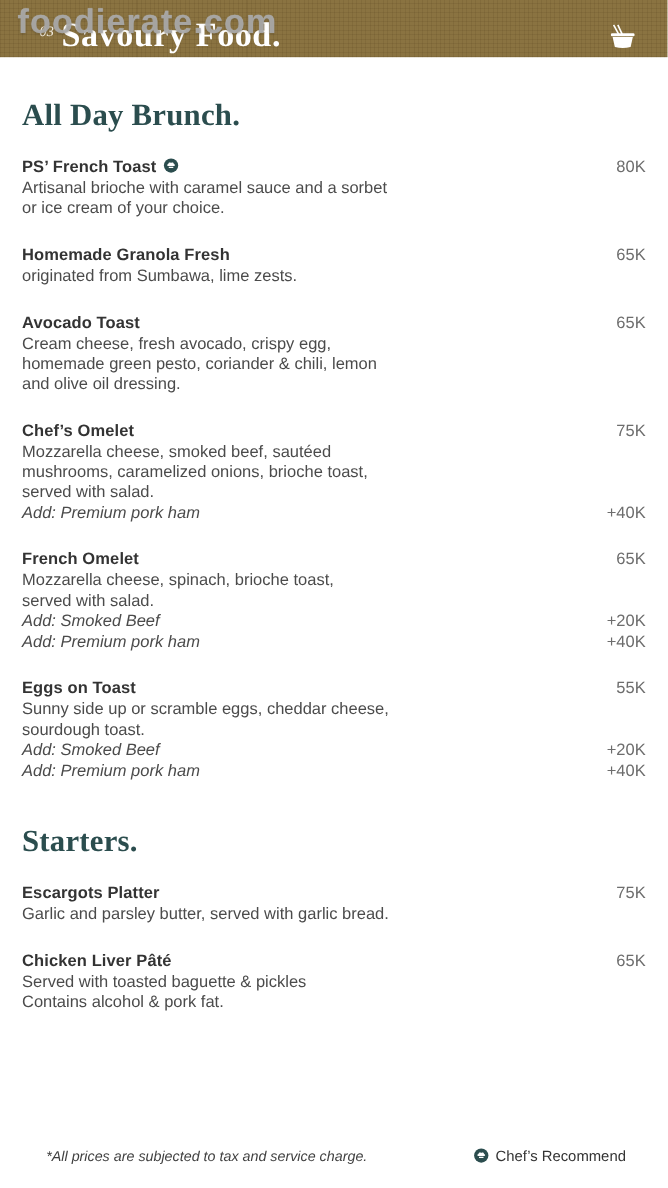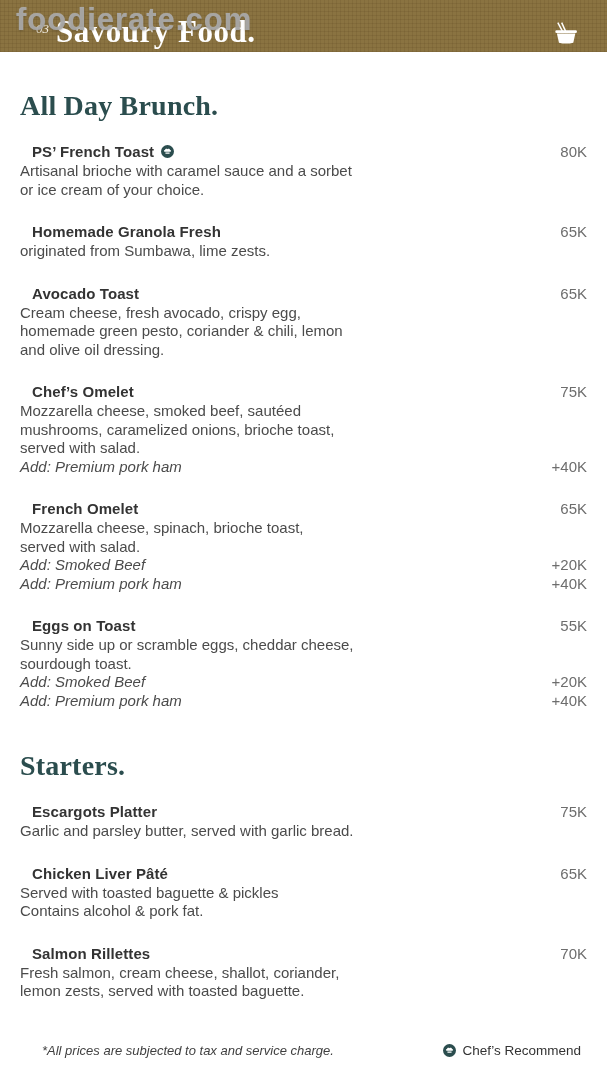--- a/index.html
+++ b/index.html
@@ -34,35 +34,35 @@
   }
   .basket-wrap{position:absolute;right:26px;top:22px;z-index:2;line-height:0;}
   
   .content{padding:0 20px;}
   .section-title{
     font-family:"Liberation Serif",serif;font-weight:bold;
     font-size:28px;color:#2b4d4e;margin:38px 0 21px 0;letter-spacing:0.2px;
   }
   .menu-section + .menu-section .section-title{margin-top:40px;}
   .menu-item{margin-bottom:24px;}
-  .item-row{display:flex;justify-content:space-between;align-items:flex-start;margin-bottom:2px;margin-left:12px;}
+  .item-row{display:flex;justify-content:space-between;align-items:flex-start;margin-bottom:2px;}
   .item-name{font-size:15px;font-weight:bold;color:#333333;letter-spacing:0.1px;}
   .item-price{font-size:15px;color:#6d6d6d;}
   .item-desc{font-size:15px;color:#4b4b4b;line-height:18.5px;max-width:420px;}
   .addon-row{display:flex;justify-content:space-between;align-items:baseline;line-height:18.5px;}
   .addon-label{font-size:15px;font-style:italic;color:#4b4b4b;}
   .addon-price{font-size:15px;color:#6d6d6d;}
   .chef-badge{
     display:inline-flex;align-items:center;justify-content:center;
     width:13px;height:13px;border-radius:50%;background:#2b4d4e;
     margin-left:7px;vertical-align:1px;
   }
   
   .footer{
-    position:absolute;left:42px;right:26px;bottom:22px;
+    position:absolute;left:42px;right:38px;bottom:22px;
     display:flex;justify-content:space-between;align-items:center;
   }
   .footer-note{font-size:13px;font-style:italic;color:#3f3f3f;}
   .footer-legend{display:flex;align-items:center;gap:6px;font-size:13.5px;color:#333333;}
 </style>
 </head>
 <body>
 
 <div class="header-band">
   <div class="watermark">foodierate.com</div>
@@ -167,28 +167,20 @@
         <div class="item-desc">Garlic and parsley butter, served with garlic bread.</div>
       </div>
       <div class="menu-item">
         <div class="item-row">
           <span class="item-name">Chicken Liver Pâté</span>
           <span class="item-price">65K</span>
         </div>
         <div class="item-desc">Served with toasted baguette &amp; pickles</div>
         <div class="item-desc">Contains alcohol &amp; pork fat.</div>
       </div>
-      <div class="menu-item">
-        <div class="item-row">
-          <span class="item-name">Salmon Rillettes</span>
-          <span class="item-price">70K</span>
-        </div>
-        <div class="item-desc">Fresh salmon, cream cheese, shallot, coriander,</div>
-        <div class="item-desc">lemon zests, served with toasted baguette.</div>
-      </div>
     </section>
   </div>
 
 <div class="footer">
   <div class="footer-note">*All prices are subjected to tax and service charge.</div>
   <div class="footer-legend">
     <span class="chef-badge">
       <svg viewBox="0 0 10 10" width="9" height="9" aria-hidden="true">
         <path d="M2.1 5.4 C0.7 5.4 0.6 3.6 2.2 3.4 C2.4 2.0 4 1.6 5 2.4 C6 1.6 7.6 2.0 7.8 3.4 C9.4 3.6 9.3 5.4 7.9 5.4 Z M2.7 6.1 H7.3 V7.5 H2.7 Z" fill="#ffffff"></path>
       </svg>

